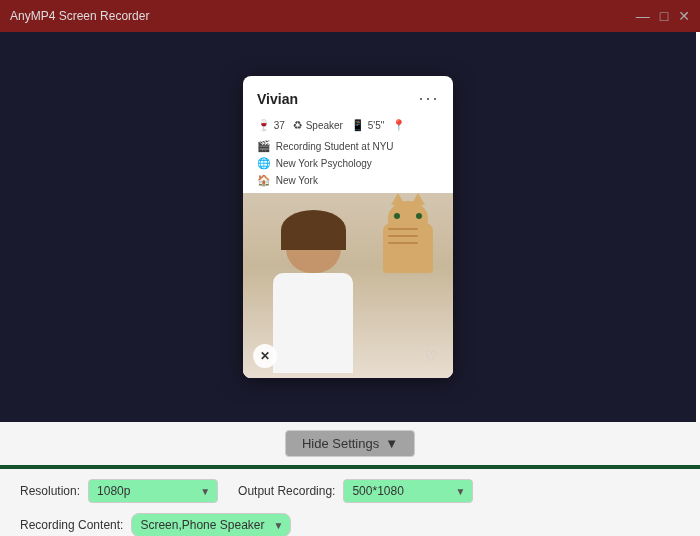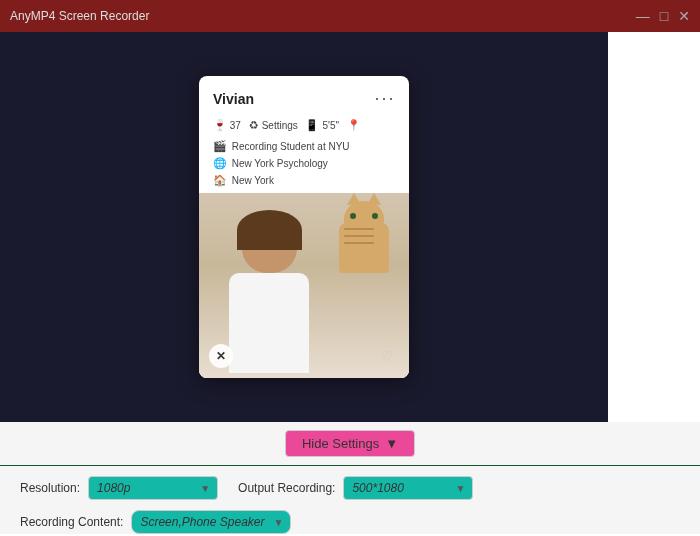--- a/index.html
+++ b/index.html
@@ -22,21 +22,21 @@
       color: #ccc;
       font-size: 12px;
     }
     .title-bar-title { color: #ddd; font-size: 12px; }
     .title-bar-controls { display: flex; gap: 10px; align-items: center; }
     .title-bar-btn { color: #aaa; font-size: 14px; cursor: pointer; line-height: 1; }
 
     
     .main-area {
       background: #1a1a2e;
-      width: 608px;
+      width: 696px;
       height: 390px;
       display: flex;
       align-items: center;
       justify-content: center;
       position: relative;
     }
 
     
     .phone-card {
       background: #fff;
@@ -237,36 +237,36 @@
     
     .hide-settings-bar {
       background: #f5f5f5;
       padding: 8px 0;
       display: flex;
       align-items: center;
       justify-content: center;
     }
     .hide-settings-btn {
       border: 1px solid #ccc;
-      background: #ec4899;
+      background: #a3a3a3;
       border-radius: 4px;
       padding: 5px 16px;
       font-size: 13px;
       color: #333;
       cursor: pointer;
       display: flex;
       align-items: center;
       gap: 6px;
     }
 
     
     .settings-area {
       background: #f5f5f5;
       padding: 10px 20px 0;
-      border-top: 1px solid #14532d;
+      border-top: 4px solid #14532d;
     }
 
     .settings-row {
       display: flex;
       align-items: center;
       gap: 20px;
       margin-bottom: 10px;
     }
 
     .setting-group {
@@ -278,27 +278,26 @@
       font-size: 12px;
       color: #333;
       white-space: nowrap;
     }
     .setting-select {
       border: 1px solid #ccc;
       border-radius: 4px;
       padding: 4px 24px 4px 8px;
       font-size: 12px;
       color: #333;
-      background: #14b8a6;
+      background: #86efac;
       appearance: none;
       -webkit-appearance: none;
       cursor: pointer;
       position: relative;
       min-width: 130px;
-      font-style: italic;
     }
     .select-wrapper {
       position: relative;
       display: inline-block;
     }
     .select-arrow {
       position: absolute;
       right: 8px;
       top: 50%;
       transform: translateY(-50%);
@@ -327,21 +326,21 @@
       <span class="profile-dots">···</span>
     </div>
 
     <div class="profile-stats">
       <div class="stat-item">
         <span class="stat-icon">🍷</span>
         <span>37</span>
       </div>
       <div class="stat-item">
         <span class="stat-icon">♻</span>
-        <span>Settings</span>
+        <span>Speaker</span>
       </div>
       <div class="stat-item">
         <span class="stat-icon">📱</span>
         <span>5'5"</span>
       </div>
       <div class="stat-item">
         <span class="stat-icon">📍</span>
       </div>
     </div>
 

